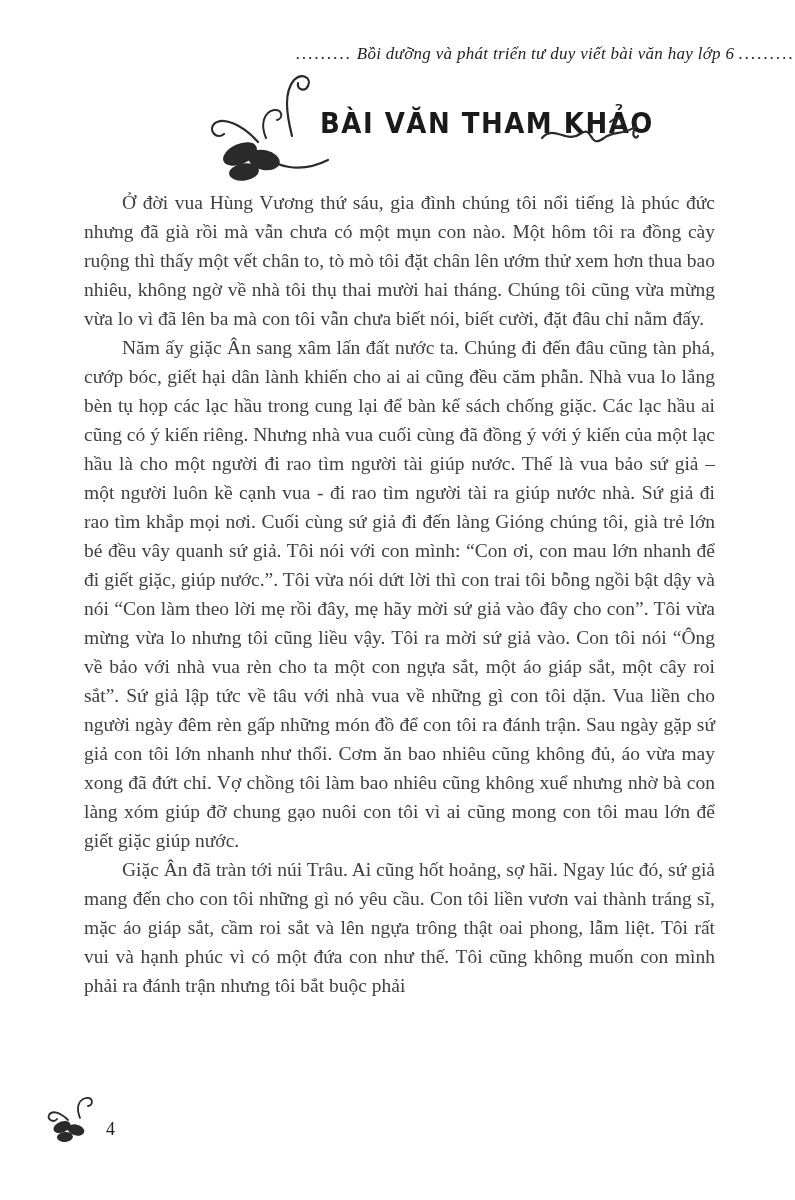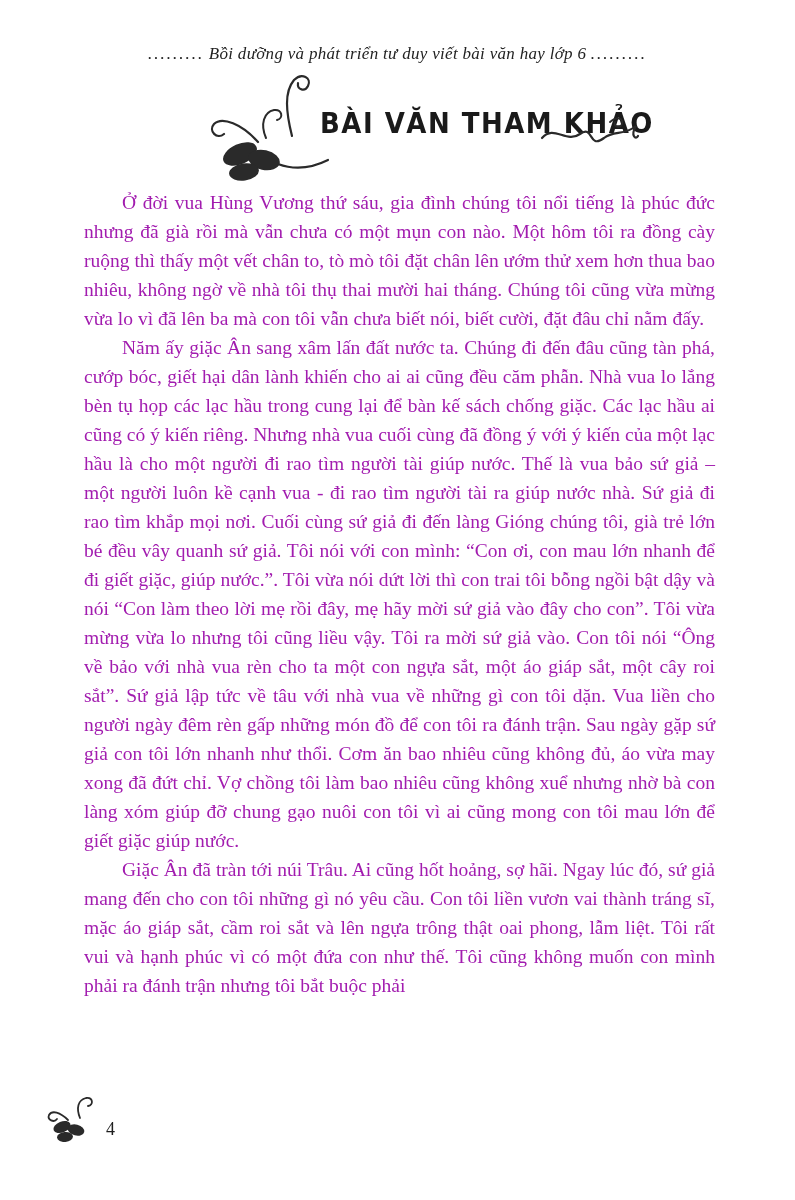--- a/index.html
+++ b/index.html
@@ -9,21 +9,21 @@
     background: #ffffff;
     color: #1e1e1e;
     font-family: "Liberation Serif", serif;
     position: relative;
     overflow: hidden;
   }
 
   
   .running-head {
     padding-top: 44px;
-    text-align: center;
+    text-align: right;
     font-style: italic;
     font-size: 17px;
     color: #222;
     letter-spacing: 0.3px;
   }
   .running-head .leaders { letter-spacing: 2px; }
 
   
   .title-block {
     position: relative;
@@ -53,21 +53,21 @@
     left: 520px;
     top: 36px;
   }
 
   
   .body-text {
     margin: 2px 80px 0 84px;
     font-size: 19.5px;
     line-height: 29px;
     text-align: justify;
-    color: #a21caf;
+    color: #404040;
   }
   .body-text p {
     margin: 0;
     text-indent: 38px;
   }
 
   
   .footer {
     position: absolute;
     left: 46px;

